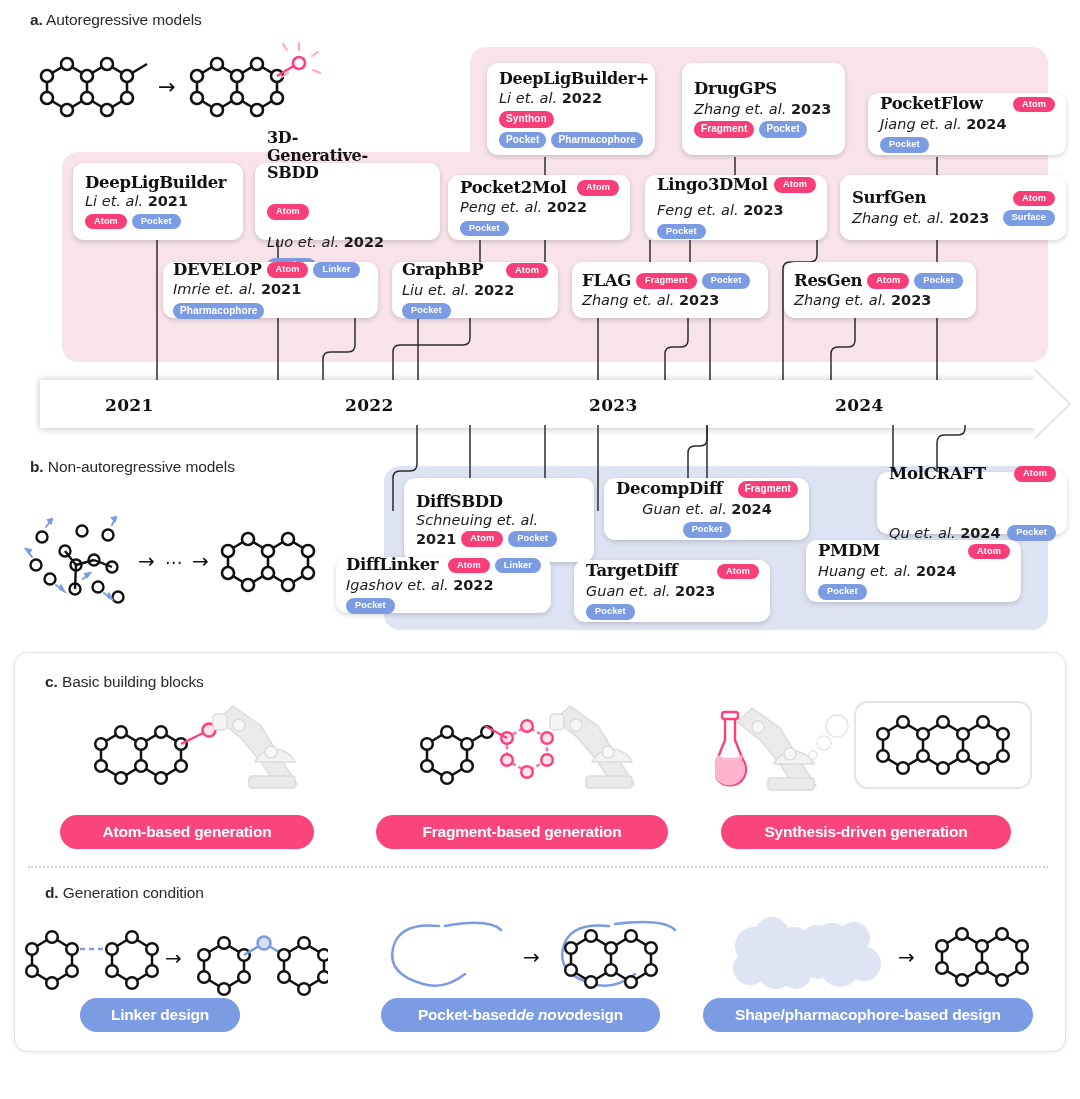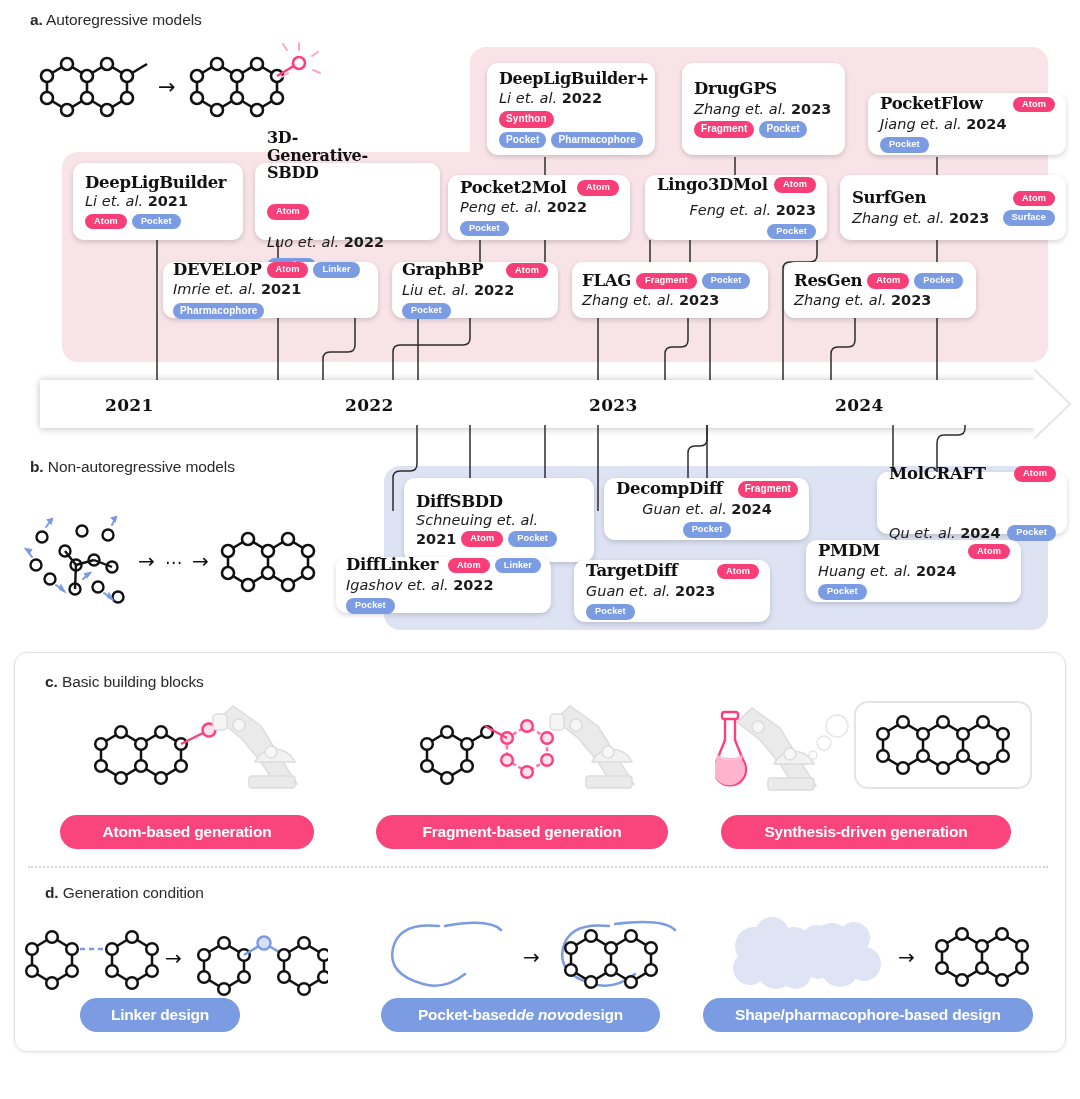--- a/index.html
+++ b/index.html
@@ -236,21 +236,21 @@
     <span class="card-auth"><span>Peng et. al. </span><b>2022</b></span>
     <span class="tag blue">Pocket</span>
   </div>
 </div>
 
 <div class="abs card" style="left:645px; top:175px; width:182px; height:65px;">
   <div class="card-row" style="justify-content:space-between;">
     <span class="card-name">Lingo3DMol</span>
     <span class="tag pink">Atom</span>
   </div>
-  <div class="card-row" style="justify-content:flex-end; margin-top:8px;">
+  <div class="card-row" style="justify-content:flex-start; margin-top:8px;">
     <span class="card-auth"><span>Feng et. al. </span><b>2023</b></span>
     <span class="tag blue">Pocket</span>
   </div>
 </div>
 
 <div class="abs card" style="left:840px; top:175px; width:226px; height:65px;">
   <div class="card-row" style="justify-content:space-between;">
     <span class="card-name">SurfGen</span>
     <span class="tag pink">Atom</span>
   </div>

